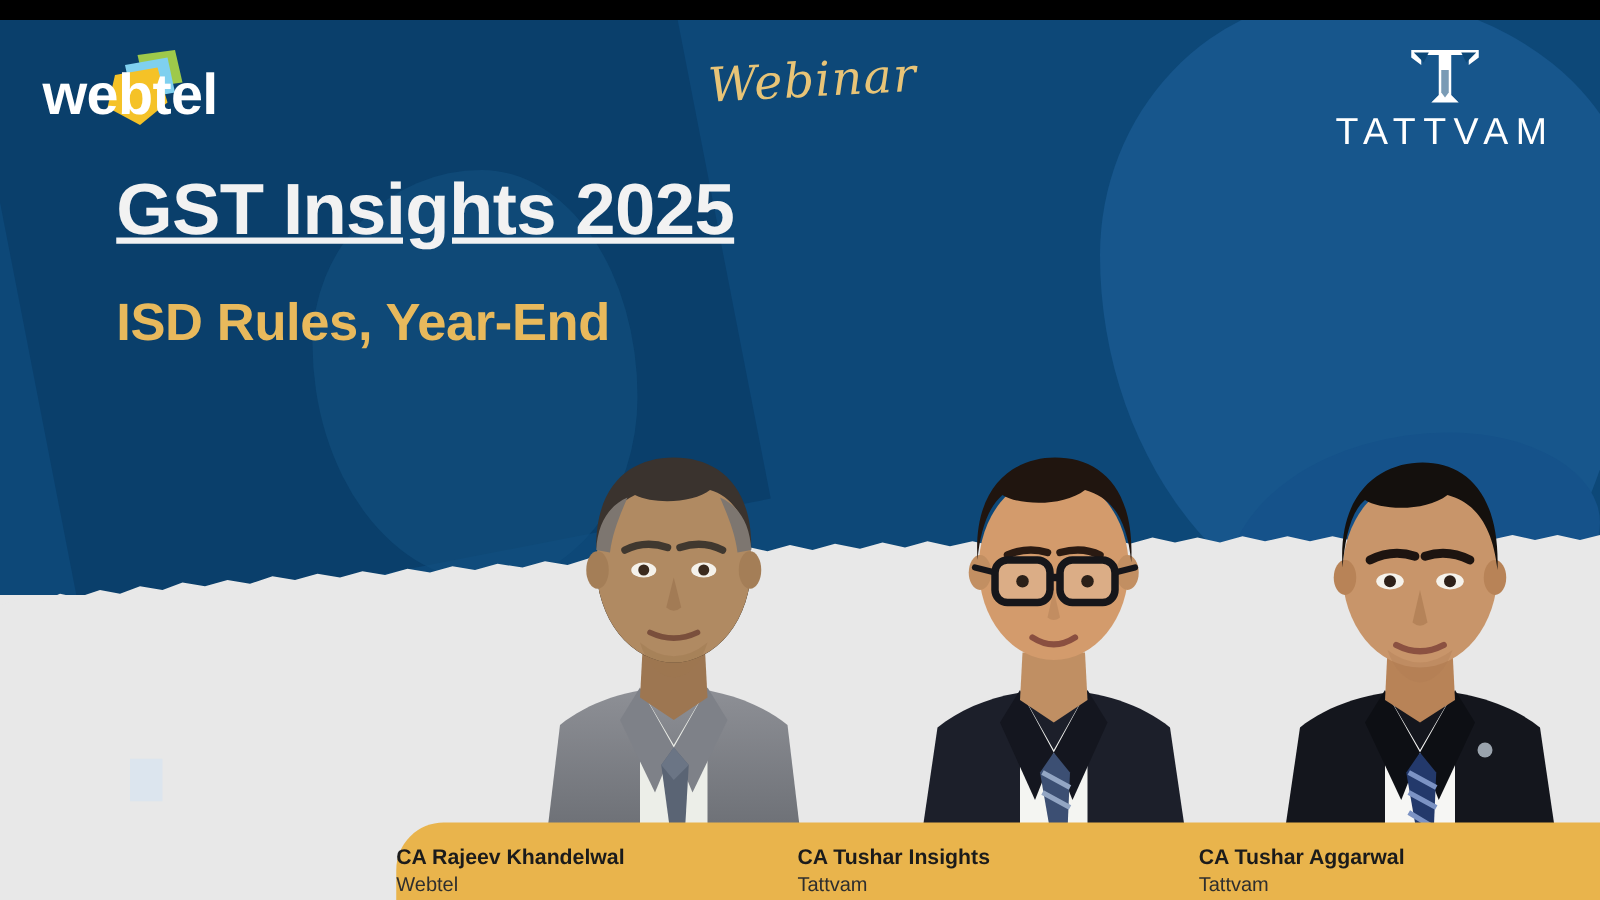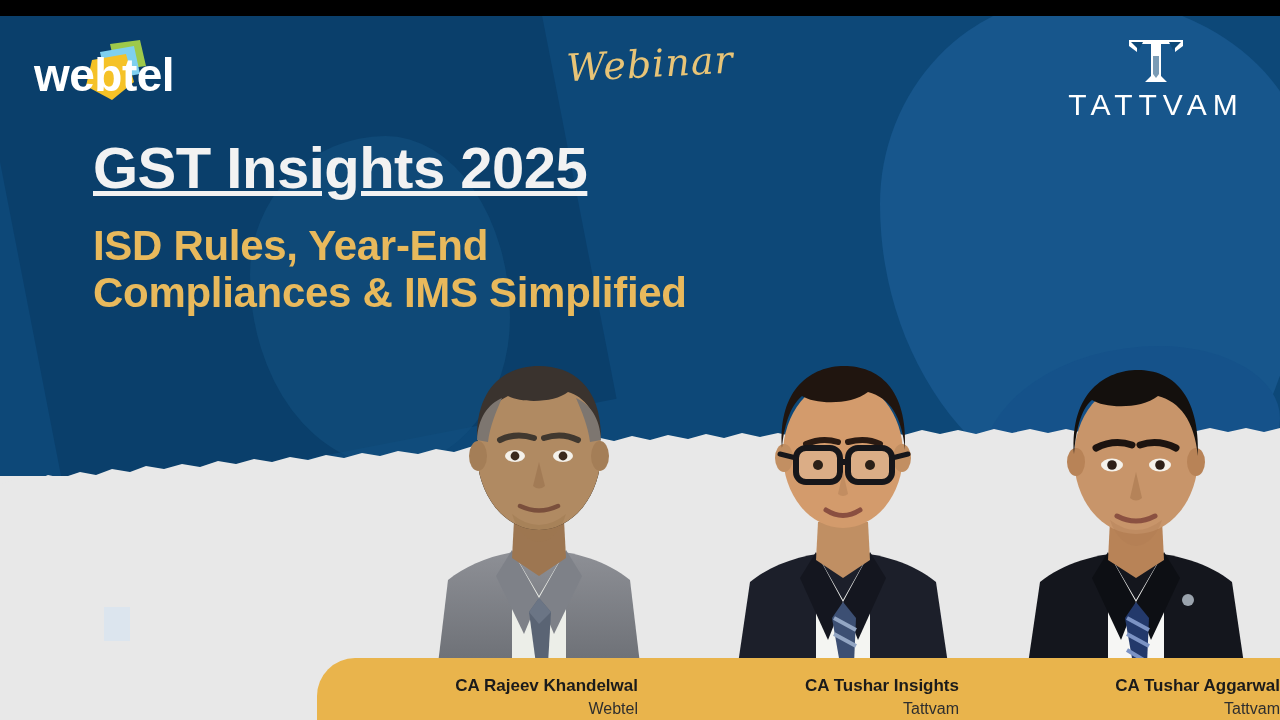--- a/index.html
+++ b/index.html
@@ -124,21 +124,21 @@
     font-size: 58px;
     font-weight: 700;
     color: #f2f2f2;
     letter-spacing: -0.5px;
     line-height: 1.05;
     white-space: nowrap;
     text-decoration: underline;
   }
   .title-sub {
     position: absolute;
-    left: 93px; top: 206px;
+    left: 93px; top: 218px;
     font-size: 42px;
     font-weight: 700;
     color: #e8b95c;
     line-height: 1.12;
     letter-spacing: -0.3px;
     white-space: nowrap;
   }
 
   
   .portrait {
@@ -151,21 +151,21 @@
     bottom: 0;
     width: 963px;
     height: 78px;
     background: #e9b44c;
     border-top-left-radius: 38px;
     display: flex;
     align-items: center;
   }
   .name-cell {
     flex: 1;
-    text-align: right;
+    text-align: left;
     line-height: 1.2;
   }
   .name-cell .nm {
     display: block;
     font-size: 17px;
     font-weight: 700;
     color: #1b1b1b;
     letter-spacing: 0px;
   }
   .name-cell .org {
@@ -338,21 +338,20 @@
       <path d="M10,10 L22,10 L18,18 Z" fill="#0d4878"></path>
       <path d="M48,10 L60,10 L52,18 Z" fill="#0d4878"></path>
       <path d="M32,24 L38,24 L38,42 L35,46 L32,42 Z" fill="#0d4878" opacity=".55"></path>
     </svg>
     <div class="tattvam-word">TATTVAM</div>
   </div>
 
   <div class="title-main">GST Insights 2025</div>
   <div class="title-sub">
     <div>ISD Rules, Year-End</div>
-    <div>Compliances &amp; IMS Simplified</div>
   </div>
 
   <div class="name-bar">
     <div class="name-cell">
       <span class="nm">CA Rajeev Khandelwal</span>
       <span class="org">Webtel</span>
     </div>
     <div class="name-cell">
       <span class="nm">CA Tushar Insights</span>
       <span class="org">Tattvam</span>

